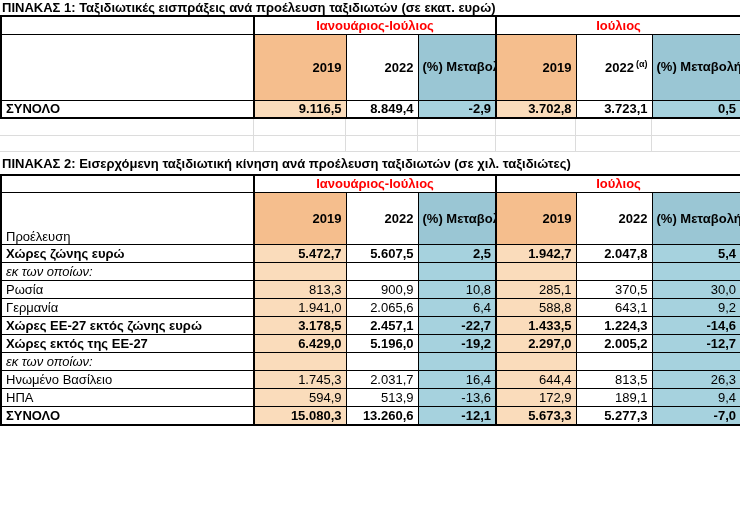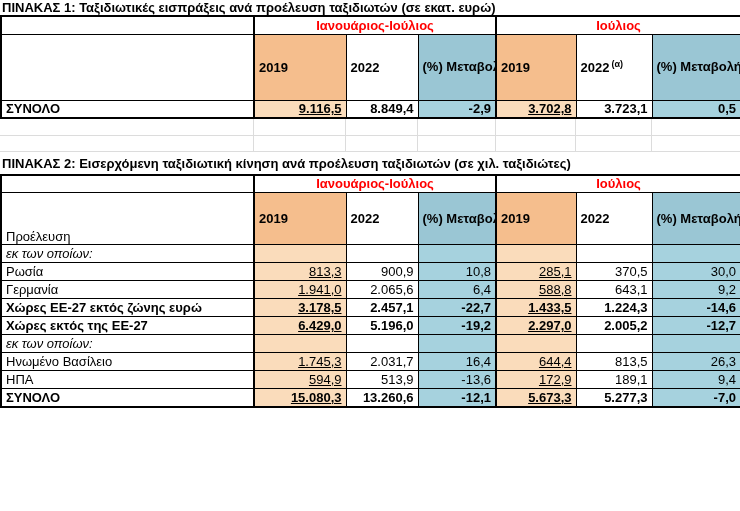--- a/index.html
+++ b/index.html
@@ -40,30 +40,30 @@
   .period {
     color: var(--red, #f00);
     font-weight: bold;
     font-size: 19px;
     text-align: center;
     padding-bottom: 2px;
   }
   .year-row td { border-bottom: 2px solid #000; }
   .t1 .year-row td { height: 66px; }
   .t2 .year-row td { height: 52px; }
-  .year-cell { text-align: left; font-weight: bold; font-size: 13.5px; vertical-align: middle; }
+  .year-cell { text-align: right; font-weight: bold; font-size: 13.5px; vertical-align: middle; }
   .pct-cell {
     text-align: center; font-weight: bold; font-size: 12.5px;
     line-height: 1.32; white-space: pre-line; vertical-align: middle;
   }
   .sup { font-size: 9px; vertical-align: super; margin-left: 2px; }
   .origin-cell { vertical-align: bottom; text-align: left; font-size: 13px; padding-bottom: 1px; }
 
   .oh { background: var(--orange-header); }
-  .ol { background: var(--orange-light); text-decoration: underline; }
+  .ol { background: var(--orange-light); }
   .th { background: var(--teal-header); }
   .tl { background: var(--teal-light); }
 
   .num { text-align: right; }
   .b   { font-weight: bold; }
   .i   { font-style: italic; }
   .group-row td { border-bottom: 2px solid #000; }
   .total-row td { border-top: 2px solid #000; font-weight: bold; }
 
   table.gap {
@@ -178,20 +178,29 @@
     <td class="pct-cell th">(%)
 Μεταβολή
 2022/2019</td>
     <td class="year-cell oh sep">2019</td>
     <td class="year-cell">2022</td>
     <td class="pct-cell th">(%)
 Μεταβολή
 2022/2019</td>
   </tr>
 
+  <tr class="group-row">
+    <td class="b">Χώρες ζώνης ευρώ</td>
+    <td class="num b ol sep">5.472,7</td>
+    <td class="num b">5.607,5</td>
+    <td class="num b tl">2,5</td>
+    <td class="num b ol sep">1.942,7</td>
+    <td class="num b">2.047,8</td>
+    <td class="num b tl">5,4</td>
+  </tr>
   <tr>
     <td class="i">εκ των οποίων:</td>
     <td class="num ol sep"></td>
     <td class="num"></td>
     <td class="num tl"></td>
     <td class="num ol sep"></td>
     <td class="num"></td>
     <td class="num tl"></td>
   </tr>
   <tr>

